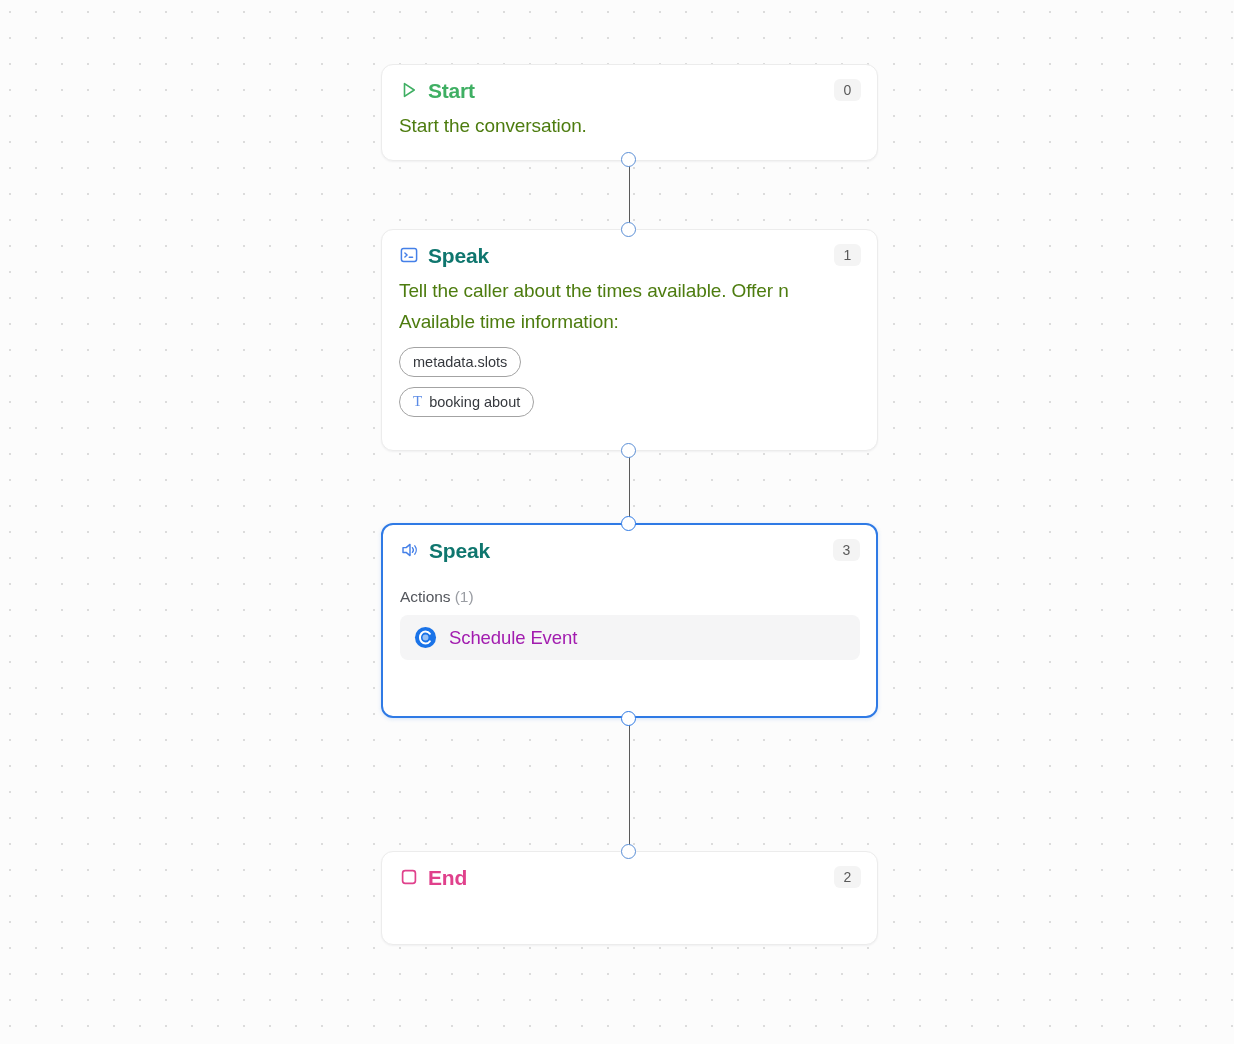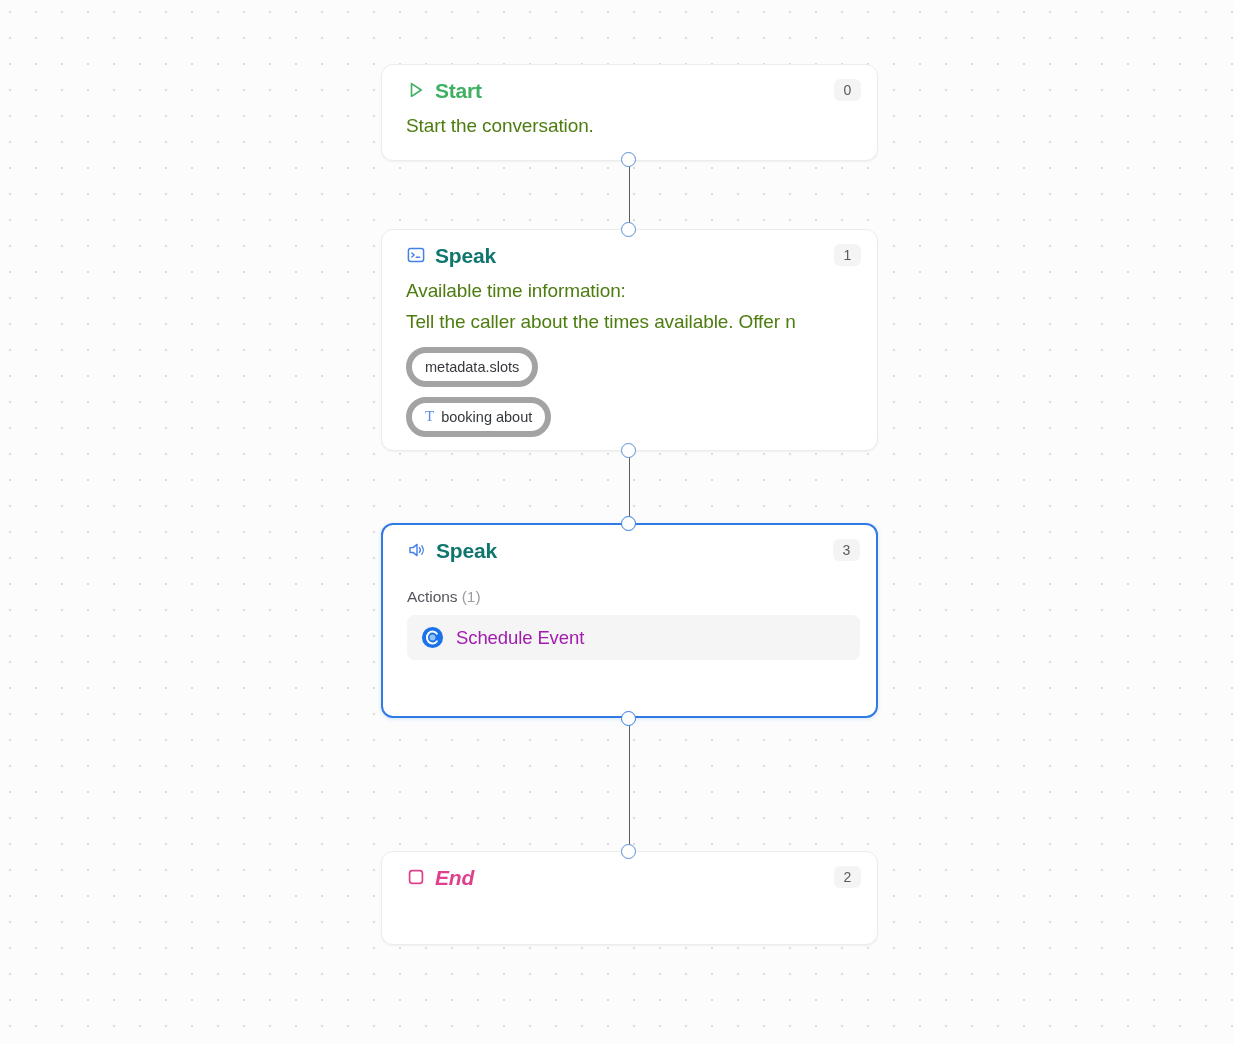--- a/index.html
+++ b/index.html
@@ -59,21 +59,20 @@
 
   
   .node {
     position: absolute;
     box-sizing: border-box;
     background: #ffffff;
     border: 1px solid #ececec;
     border-radius: 12px;
     box-shadow: 0 1px 2px rgba(16,24,40,0.05);
     overflow: hidden;
-    padding-left: 7px;
   }
   .node.selected {
     border: 2px solid #2f7ae5;
     box-shadow: 0 1px 4px rgba(47,122,229,0.18);
   }
 
   .node-head {
     display: flex;
     align-items: center;
     justify-content: space-between;
@@ -85,21 +84,21 @@
     gap: 9px;
   }
   .node-title {
     font-size: 21px;
     font-weight: 600;
     letter-spacing: -0.2px;
     line-height: 1;
   }
   .t-green { color: #3faf63; }
   .t-blue  { color: #0f766e; }
-  .t-pink  { color: #e0418c; font-style: italic; }
+  .t-pink  { color: #e0418c; }
 
   .node-badge {
     font-size: 14px;
     color: #5a5a5a;
     background: #f4f4f4;
     border-radius: 6px;
     min-width: 13px;
     text-align: center;
     padding: 4px 7px;
     line-height: 1;
@@ -124,21 +123,21 @@
   }
 
   
   .chips {
     margin-top: 9px;
   }
   .chip {
     display: inline-flex;
     align-items: center;
     gap: 6px;
-    border: 6px solid #a3a3a3;
+    border: 1px solid #a3a3a3;
     border-radius: 999px;
     background: #ffffff;
     padding: 5px 13px;
     font-size: 14.5px;
     color: #35383d;
     line-height: 1.25;
     margin-bottom: 10px;
   }
   .chip-row { display: block; }
   .chip-t {
@@ -220,22 +219,22 @@
             <path d="M5.9 8 L8.1 10 L5.9 12" fill="none" stroke="#4580e8" stroke-width="1.4" stroke-linecap="round" stroke-linejoin="round"></path>
             <path d="M10.2 12.3 H13.6" stroke="#4580e8" stroke-width="1.4" stroke-linecap="round"></path>
           </svg>
         </span>
         <span class="node-title t-blue">Speak</span>
       </div>
       <span class="node-badge">1</span>
     </div>
     <div class="node-body">
       <div class="node-desc wrap">
+        <div class="desc-line">Tell the caller about the times available. Offer n</div>
         <div class="desc-line">Available time information:</div>
-        <div class="desc-line">Tell the caller about the times available. Offer n</div>
       </div>
       <div class="chips">
         <span class="chip-row">
           <span class="chip">
             <span>metadata.slots</span>
           </span>
         </span>
         <span class="chip-row">
           <span class="chip">
             <span class="chip-t">T</span>

